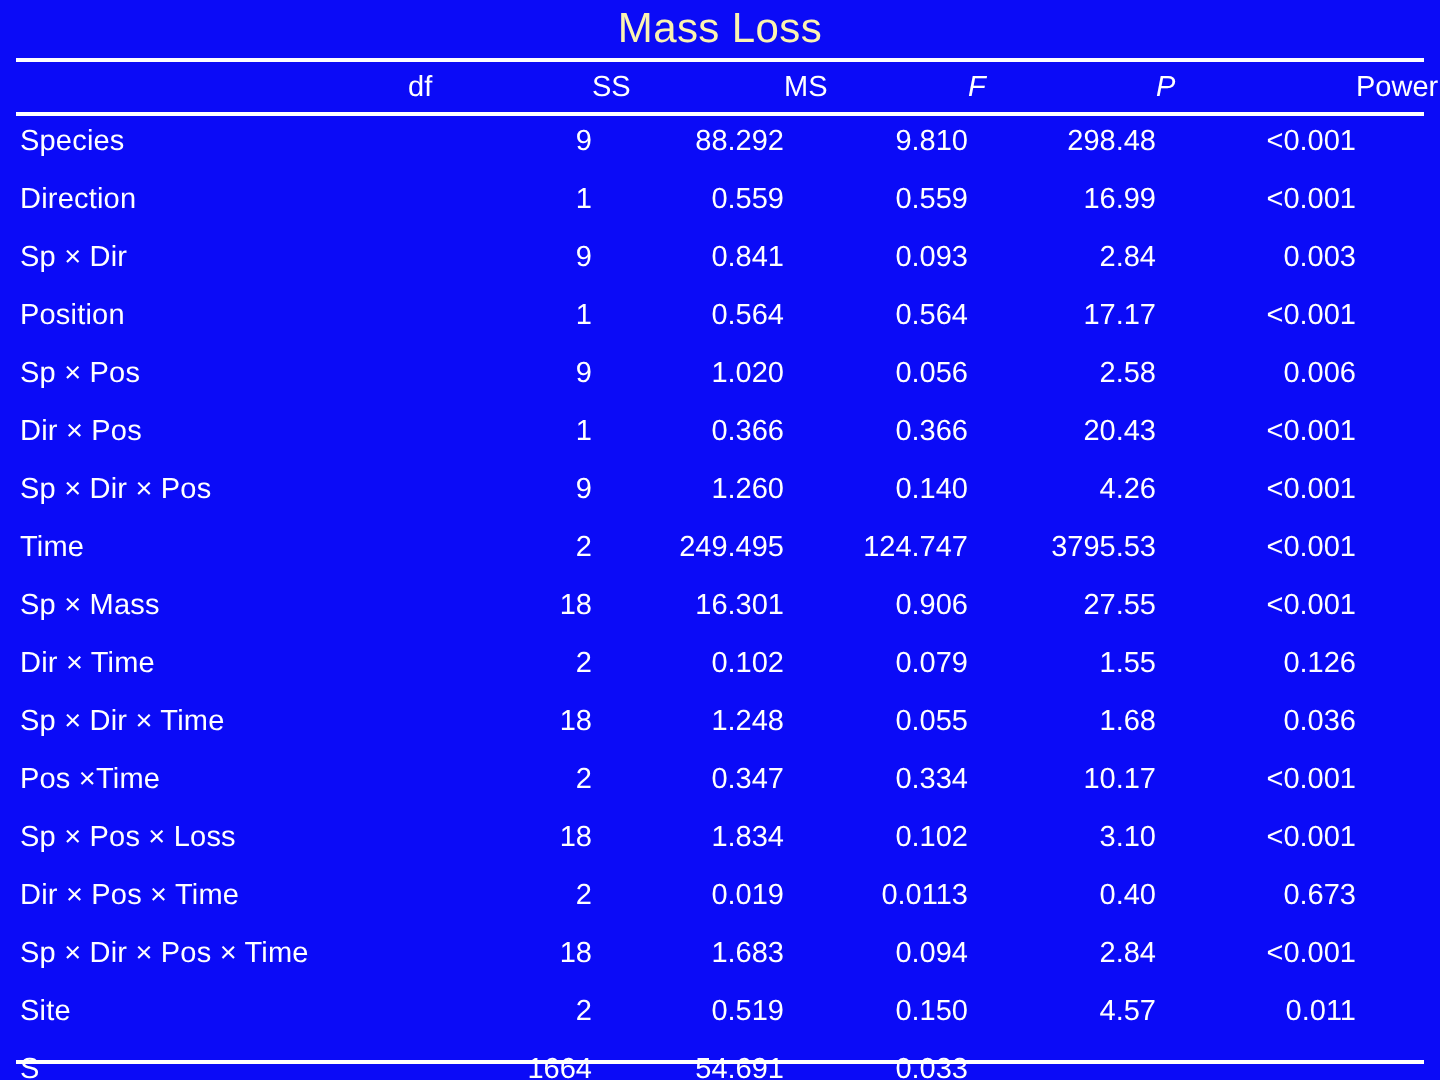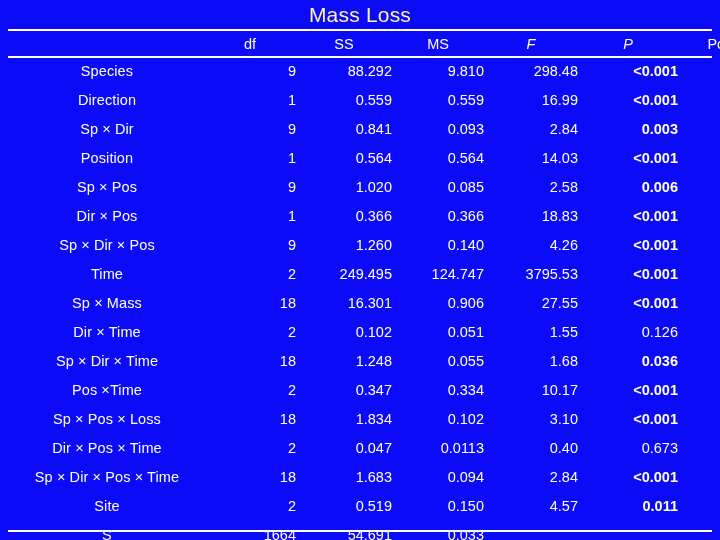--- a/index.html
+++ b/index.html
@@ -73,40 +73,40 @@
   col.c-df    { width: 92px;  }
   col.c-ss    { width: 96px;  }
   col.c-ms    { width: 92px;  }
   col.c-f     { width: 94px;  }
   col.c-p     { width: 100px; }
   col.c-power { width: 100px; }
 
   thead th {
     height: 25px;
     font-size: 14.5px;
-    text-align: center;
+    text-align: left;
     padding-right: 6px;
   }
   thead th.h-label { text-align: left; padding-left: 2px; }
   thead th.italic  { font-style: italic; }
 
   tbody td {
     height: 29px;
     text-align: right;
     padding-right: 6px;
   }
   tbody td.lbl {
-    text-align: center;
+    text-align: left;
     padding-left: 2px;
     padding-right: 0;
     letter-spacing: 0.1px;
     margin-top: 12px;
   }
   tbody td.pval.sig {
-    font-weight: bold;
+    font-weight: normal;
   }
 </style>
 </head>
 <body>
 
 <div class="slide">
 
   <div class="title">Mass Loss</div>
 
   <div class="rule rule-top"></div>
@@ -160,39 +160,39 @@
           <td>0.093</td>
           <td>2.84</td>
           <td class="pval sig">0.003</td>
           <td>0.965</td>
         </tr>
         <tr>
           <td class="lbl">Position</td>
           <td>1</td>
           <td>0.564</td>
           <td>0.564</td>
-          <td>14.03</td>
+          <td>17.17</td>
           <td class="pval sig">&lt;0.001</td>
           <td>0.985</td>
         </tr>
         <tr>
           <td class="lbl">Sp × Pos</td>
           <td>9</td>
           <td>1.020</td>
-          <td>0.085</td>
+          <td>0.056</td>
           <td>2.58</td>
           <td class="pval sig">0.006</td>
           <td>0.945</td>
         </tr>
         <tr>
           <td class="lbl">Dir × Pos</td>
           <td>1</td>
           <td>0.366</td>
           <td>0.366</td>
-          <td>18.83</td>
+          <td>20.43</td>
           <td class="pval sig">&lt;0.001</td>
           <td>0.916</td>
         </tr>
         <tr>
           <td class="lbl">Sp × Dir × Pos</td>
           <td>9</td>
           <td>1.260</td>
           <td>0.140</td>
           <td>4.26</td>
           <td class="pval sig">&lt;0.001</td>
@@ -213,21 +213,21 @@
           <td>16.301</td>
           <td>0.906</td>
           <td>27.55</td>
           <td class="pval sig">&lt;0.001</td>
           <td>&gt;0.999</td>
         </tr>
         <tr>
           <td class="lbl">Dir × Time</td>
           <td>2</td>
           <td>0.102</td>
-          <td>0.051</td>
+          <td>0.079</td>
           <td>1.55</td>
           <td class="pval">0.126</td>
           <td>0.331</td>
         </tr>
         <tr>
           <td class="lbl">Sp × Dir × Time</td>
           <td>18</td>
           <td>1.248</td>
           <td>0.055</td>
           <td>1.68</td>
@@ -248,21 +248,21 @@
           <td>18</td>
           <td>1.834</td>
           <td>0.102</td>
           <td>3.10</td>
           <td class="pval sig">&lt;0.001</td>
           <td>&gt;0.999</td>
         </tr>
         <tr>
           <td class="lbl">Dir × Pos × Time</td>
           <td>2</td>
-          <td>0.047</td>
+          <td>0.019</td>
           <td>0.0113</td>
           <td>0.40</td>
           <td class="pval">0.673</td>
           <td>0.114</td>
         </tr>
         <tr>
           <td class="lbl">Sp × Dir  × Pos × Time</td>
           <td>18</td>
           <td>1.683</td>
           <td>0.094</td>

